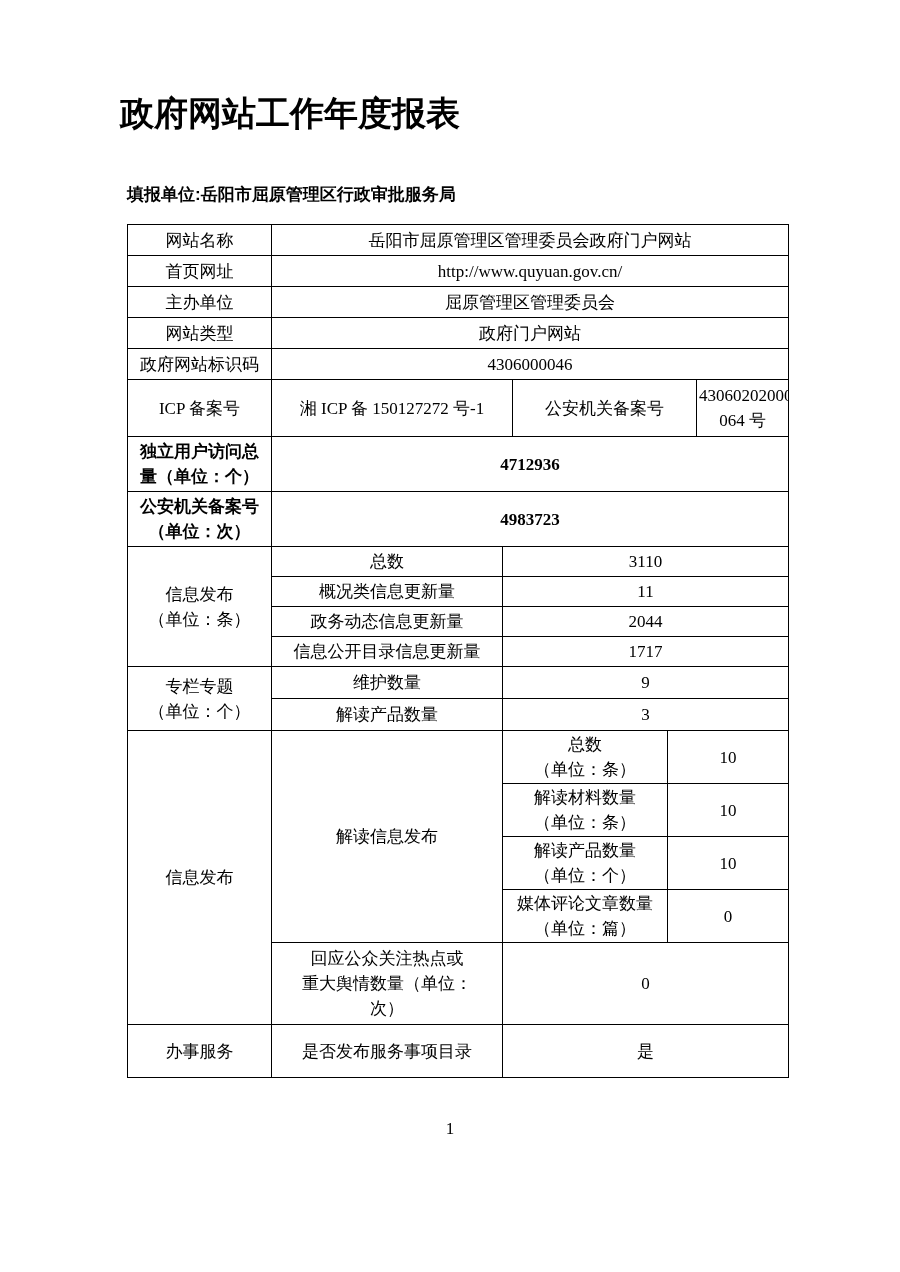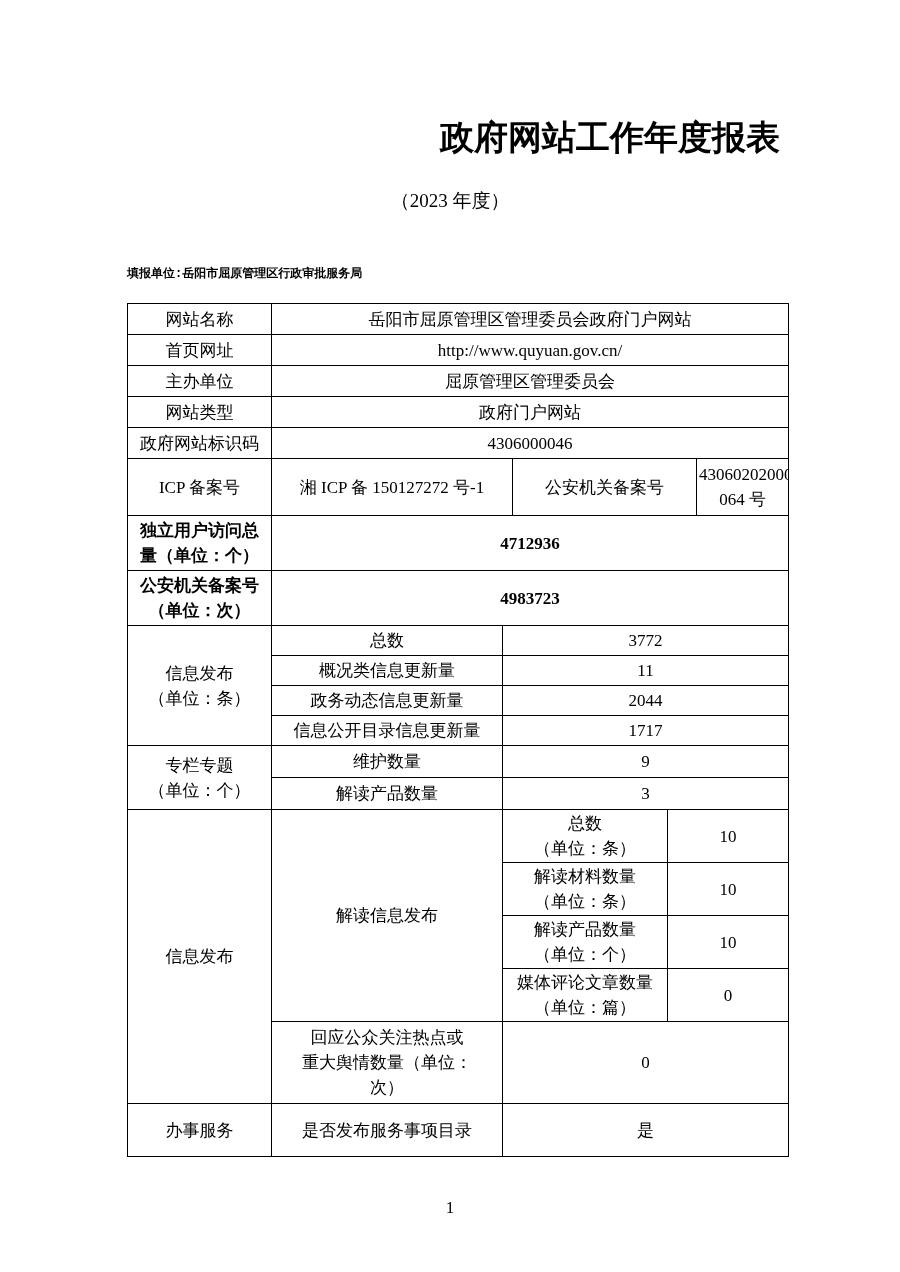--- a/index.html
+++ b/index.html
@@ -2,32 +2,32 @@
 <html><head>
 <meta charset="utf-8">
 <style>
   html,body{margin:0;padding:0;}
   body{
     width:900px;height:1272px;background:#ffffff;color:#000;
     font-family:"Liberation Serif","DejaVu Serif",serif;
     overflow:hidden;
   }
   .title{
-    padding-top:116px;margin-left:120px;width:660px;
-    text-align:right;font-size:34px;line-height:42px;font-weight:bold;
+    padding-top:92px;margin-left:120px;width:660px;
+    text-align:left;font-size:34px;line-height:42px;font-weight:bold;
     font-family:"Liberation Sans","DejaVu Sans",sans-serif;
   }
   .subtitle{
     margin-top:31px;margin-left:120px;width:660px;
     text-align:center;font-size:19px;line-height:24px;
   }
   .unit-line{
     margin:50px 0 18px 127px;
-    font-size:12px;line-height:22px;font-weight:bold;
-    font-family:Liberation Mono, monospace;
+    font-size:17px;line-height:22px;font-weight:bold;
+    font-family:Liberation Sans, sans-serif;
   }
   table.report{
     border-collapse:collapse;table-layout:fixed;
     width:661px;margin:8px 0 0 127px;padding-left:32px;
   }
   table.report td{
     border:1px solid #000;
     text-align:center;vertical-align:middle;
     font-size:17px;line-height:25px;
     padding:1px 2px;
@@ -47,21 +47,20 @@
     margin-top:40px;margin-left:120px;width:660px;
     text-align:center;font-size:17px;line-height:22px;
   }
 </style>
 </head>
 <body>
 
 <div>
 
   <div class="title">政府网站工作年度报表</div>
-  <div class="subtitle">（2023 年度）</div>
   <div class="unit-line">填报单位:岳阳市屈原管理区行政审批服务局</div>
 
   <table class="report">
     <colgroup>
       <col style="width:144px">
       <col style="width:231px">
       <col style="width:10px">
       <col style="width:155px">
       <col style="width:29px">
       <col style="width:92px">
@@ -105,21 +104,21 @@
     <tr class="r-visit">
       <td>公安机关备案号
 （单位：次）</td>
       <td colspan="5">4983723</td>
     </tr>
 
     <tr class="r-info">
       <td rowspan="4">信息发布
 （单位：条）</td>
       <td>总数</td>
-      <td colspan="4">3772</td>
+      <td colspan="4">3110</td>
     </tr>
     <tr class="r-info">
       <td>概况类信息更新量</td>
       <td colspan="4">11</td>
     </tr>
     <tr class="r-info">
       <td>政务动态信息更新量</td>
       <td colspan="4">2044</td>
     </tr>
     <tr class="r-info">

